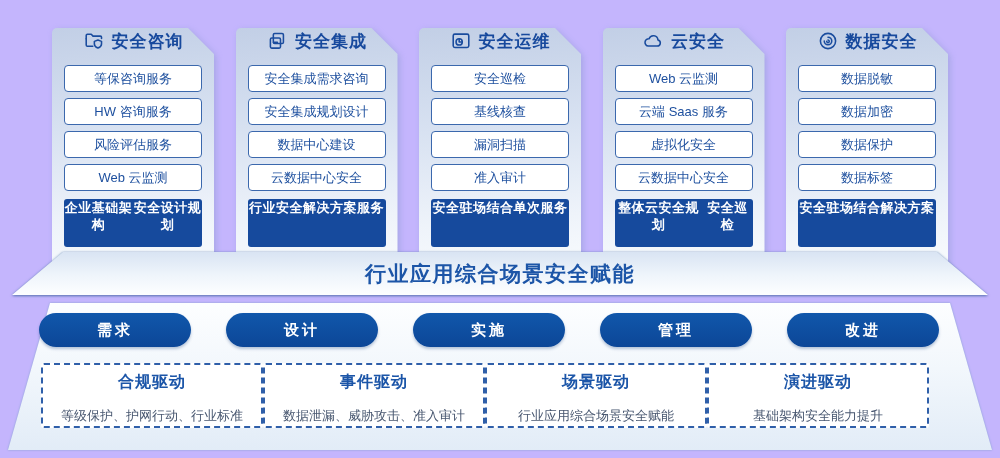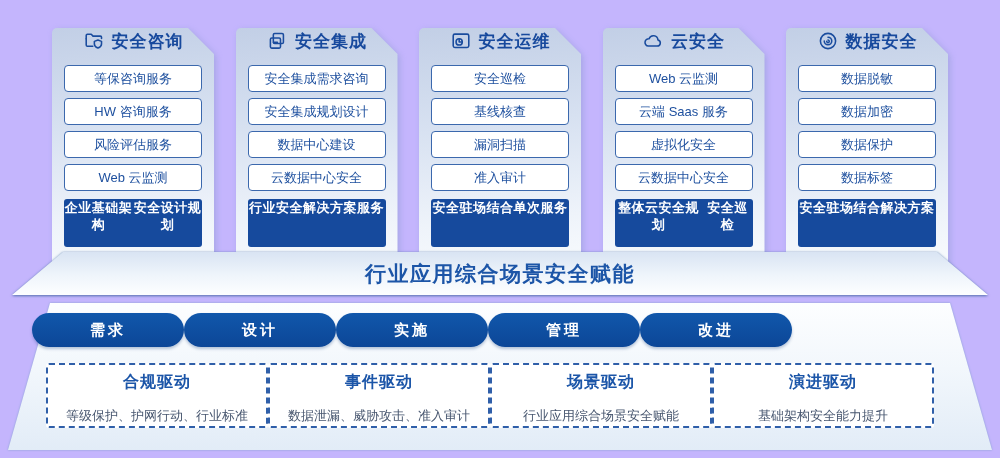--- a/index.html
+++ b/index.html
@@ -32,27 +32,27 @@
                font-weight:bold;color:#1c55a7;letter-spacing:1.5px;}
 
   
   .panel-wrap{position:absolute;left:8px;top:303px;width:984px;height:147px;
               filter:drop-shadow(0 0 1.2px rgba(130,160,205,.9));}
   .panel{width:100%;height:100%;
          clip-path:polygon(42px 0,942px 0,984px 147px,0 147px);
          background:linear-gradient(180deg,#fdfeff 0%,#f2f7fc 45%,#e2ecf7 100%);}
 
   
-  .pills{position:absolute;left:32px;top:313px;width:900px;display:flex;justify-content:flex-start;z-index:2;}
+  .pills{position:absolute;left:39px;top:313px;width:900px;display:flex;justify-content:space-between;z-index:2;}
   .pill{width:152px;height:34px;border-radius:17px;background:linear-gradient(180deg,#1157ab,#0c4697);
         color:#fff;font-size:15px;font-weight:bold;text-align:center;line-height:34px;letter-spacing:3px;
         box-shadow:0 2px 3px rgba(30,70,130,.3);}
 
   
-  .drivers{position:absolute;left:46px;top:363px;width:922px;display:flex;justify-content:flex-start;z-index:2;}
+  .drivers{position:absolute;left:24px;top:363px;width:922px;display:flex;justify-content:center;z-index:2;}
   .driver{width:222px;height:65px;box-sizing:border-box;background:#fff;border:2px dashed #2f5fa9;
           border-radius:3px;text-align:center;padding-top:7px;}
   .driver-title{font-size:16px;font-weight:bold;color:#1b55a8;letter-spacing:1px;}
   .driver-desc{margin-top:14px;font-size:13px;color:#47566f;}
 </style>
 </head>
 <body>
 
 <div class="stage">
 

